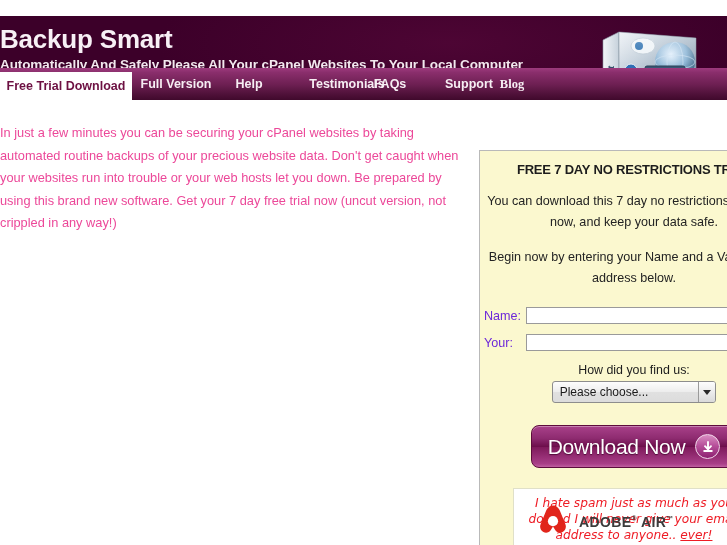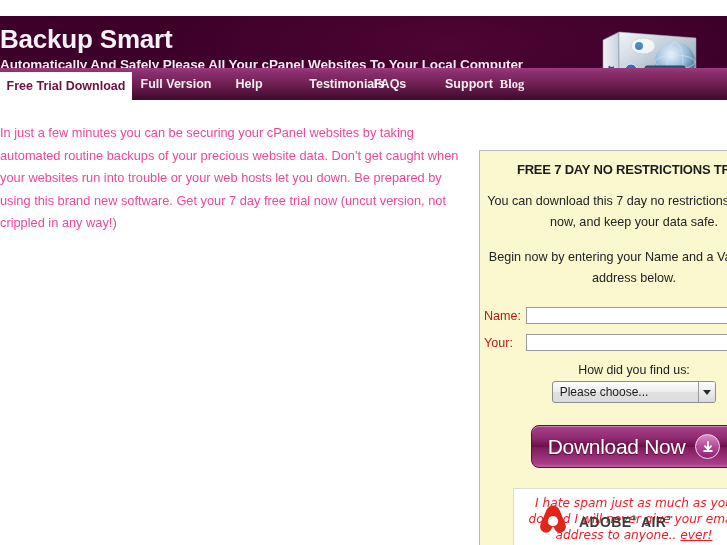--- a/index.html
+++ b/index.html
@@ -128,21 +128,21 @@
   }
   .field-row {
     display: flex;
     align-items: center;
     margin-top: 10px;
     padding-left: 4px;
   }
   .field-row.first { margin-top: 18px; }
   .field-label {
     font-size: 12.6px;
-    color: #b91c1c;
+    color: #6d28d9;
     width: 42px;
     flex: none;
   }
   .field-input {
     flex: 1 1 auto;
     height: 17px;
     border: 1px solid #9a9a9a;
     background: #ffffff;
     font-family: "Liberation Sans", sans-serif;
     font-size: 12px;

